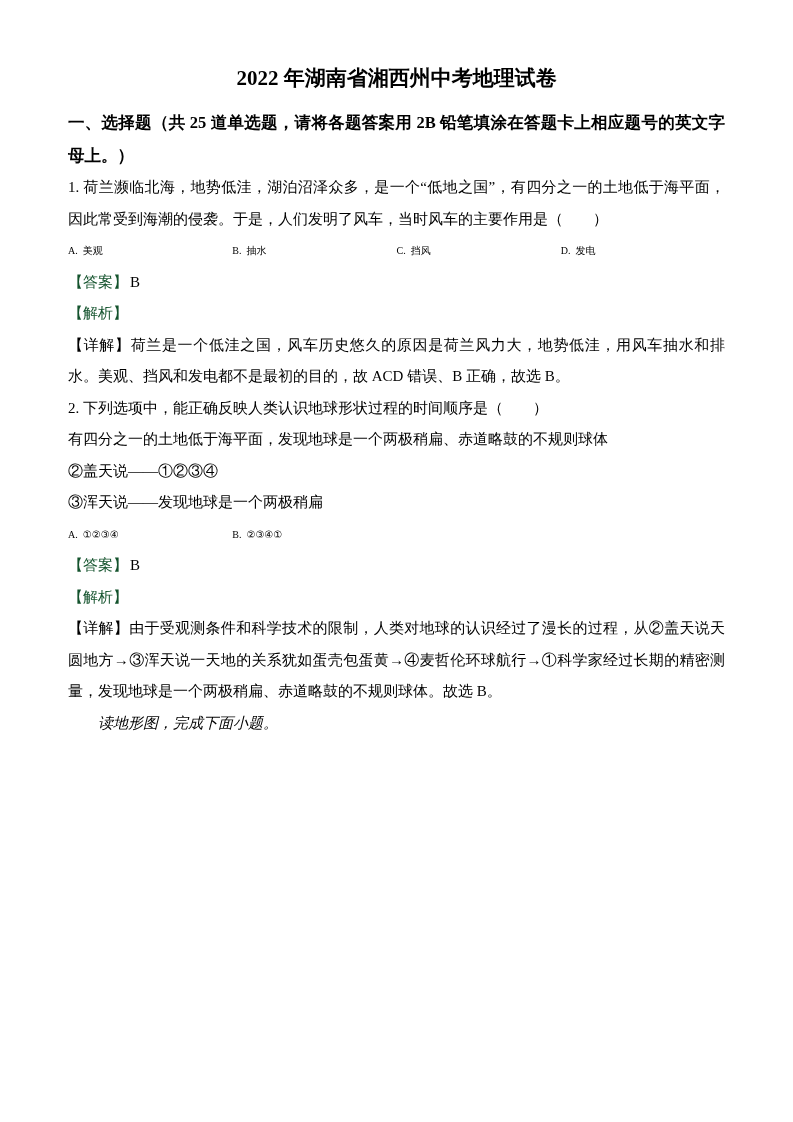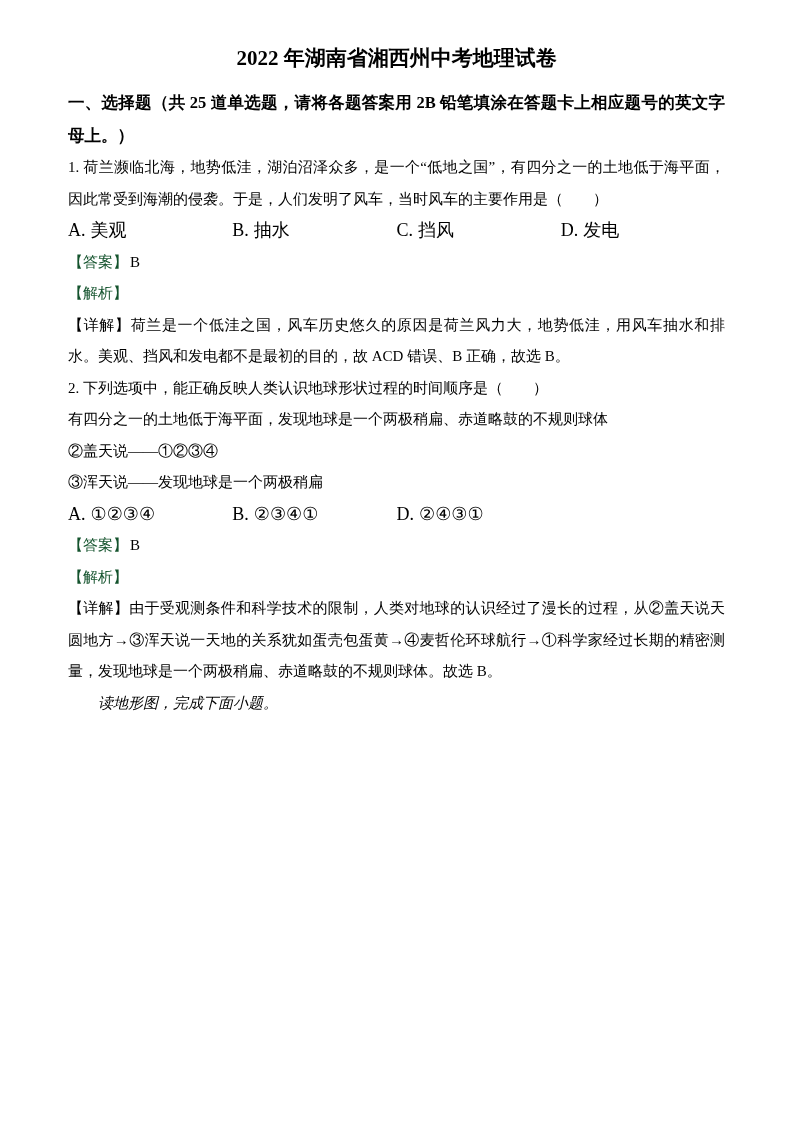--- a/index.html
+++ b/index.html
@@ -5,21 +5,21 @@
   * { margin: 0; padding: 0; box-sizing: border-box; }
   html, body { background: #ffffff; }
   .page {
     position: relative;
     width: 793px;
     height: 1122px;
     margin: 0 auto;
     background: #ffffff;
     color: #000000;
     font-family: "Liberation Serif", "DejaVu Serif", serif;
-    padding: 40px 68px 0 68px;
+    padding: 60px 68px 0 68px;
     overflow: hidden;
   }
   .doc-title {
     font-size: 21px;
     font-weight: bold;
     text-align: center;
     line-height: 36px;
     margin-bottom: 10px;
   }
   .section-header {
@@ -28,21 +28,21 @@
     line-height: 33px;
     text-align: justify;
   }
   p.line, .q-stem, .q-item, .detail-par {
     font-size: 15px;
     line-height: 31.5px;
     text-align: justify;
   }
   .options-row {
     display: flex;
-    font-size: 18px;
+    font-size: 10px;
     line-height: 31.5px;
     align-items: center;
   }
   .option { width: 25%; white-space: nowrap; }
   .option .opt-label { margin-right: 5px; }
   .tag-blue { color: #14532d; }
   .answer-line, .analysis-line {
     font-size: 15px;
     line-height: 31.5px;
   }
@@ -83,21 +83,20 @@
   <div>
     <p class="q-stem"><span>2.</span> <span>下列选项中，能正确反映人类认识地球形状过程的时间顺序是（　　）</span></p>
 
     <p class="q-item">有四分之一的土地低于海平面，发现地球是一个两极稍扁、赤道略鼓的不规则球体</p>
     <p class="q-item">②盖天说——①②③④</p>
     <p class="q-item">③浑天说——发现地球是一个两极稍扁</p>
 
     <div class="options-row">
       <div class="option"><span class="opt-label">A.</span><span>①②③④</span></div>
       <div class="option"><span class="opt-label">B.</span><span>②③④①</span></div>
-      <div class="option"><span class="opt-label">D.</span><span>②④③①</span></div>
     </div>
 
     <p class="answer-line"><span class="tag-blue">【答案】</span><span class="answer-value">B</span></p>
 
     <p class="analysis-line"><span class="tag-blue">【解析】</span></p>
 
     <p class="detail-par"><span>【详解】</span><span>由于受观测条件和科学技术的限制，人类对地球的认识经过了漫长的过程，从②盖天说天圆地方→③浑天说一天地的关系犹如蛋壳包蛋黄→④麦哲伦环球航行→①科学家经过长期的精密测量，发现地球是一个两极稍扁、赤道略鼓的不规则球体。故选 B。</span></p>
   </div>
 
   <p class="passage-intro">读地形图，完成下面小题。</p>

